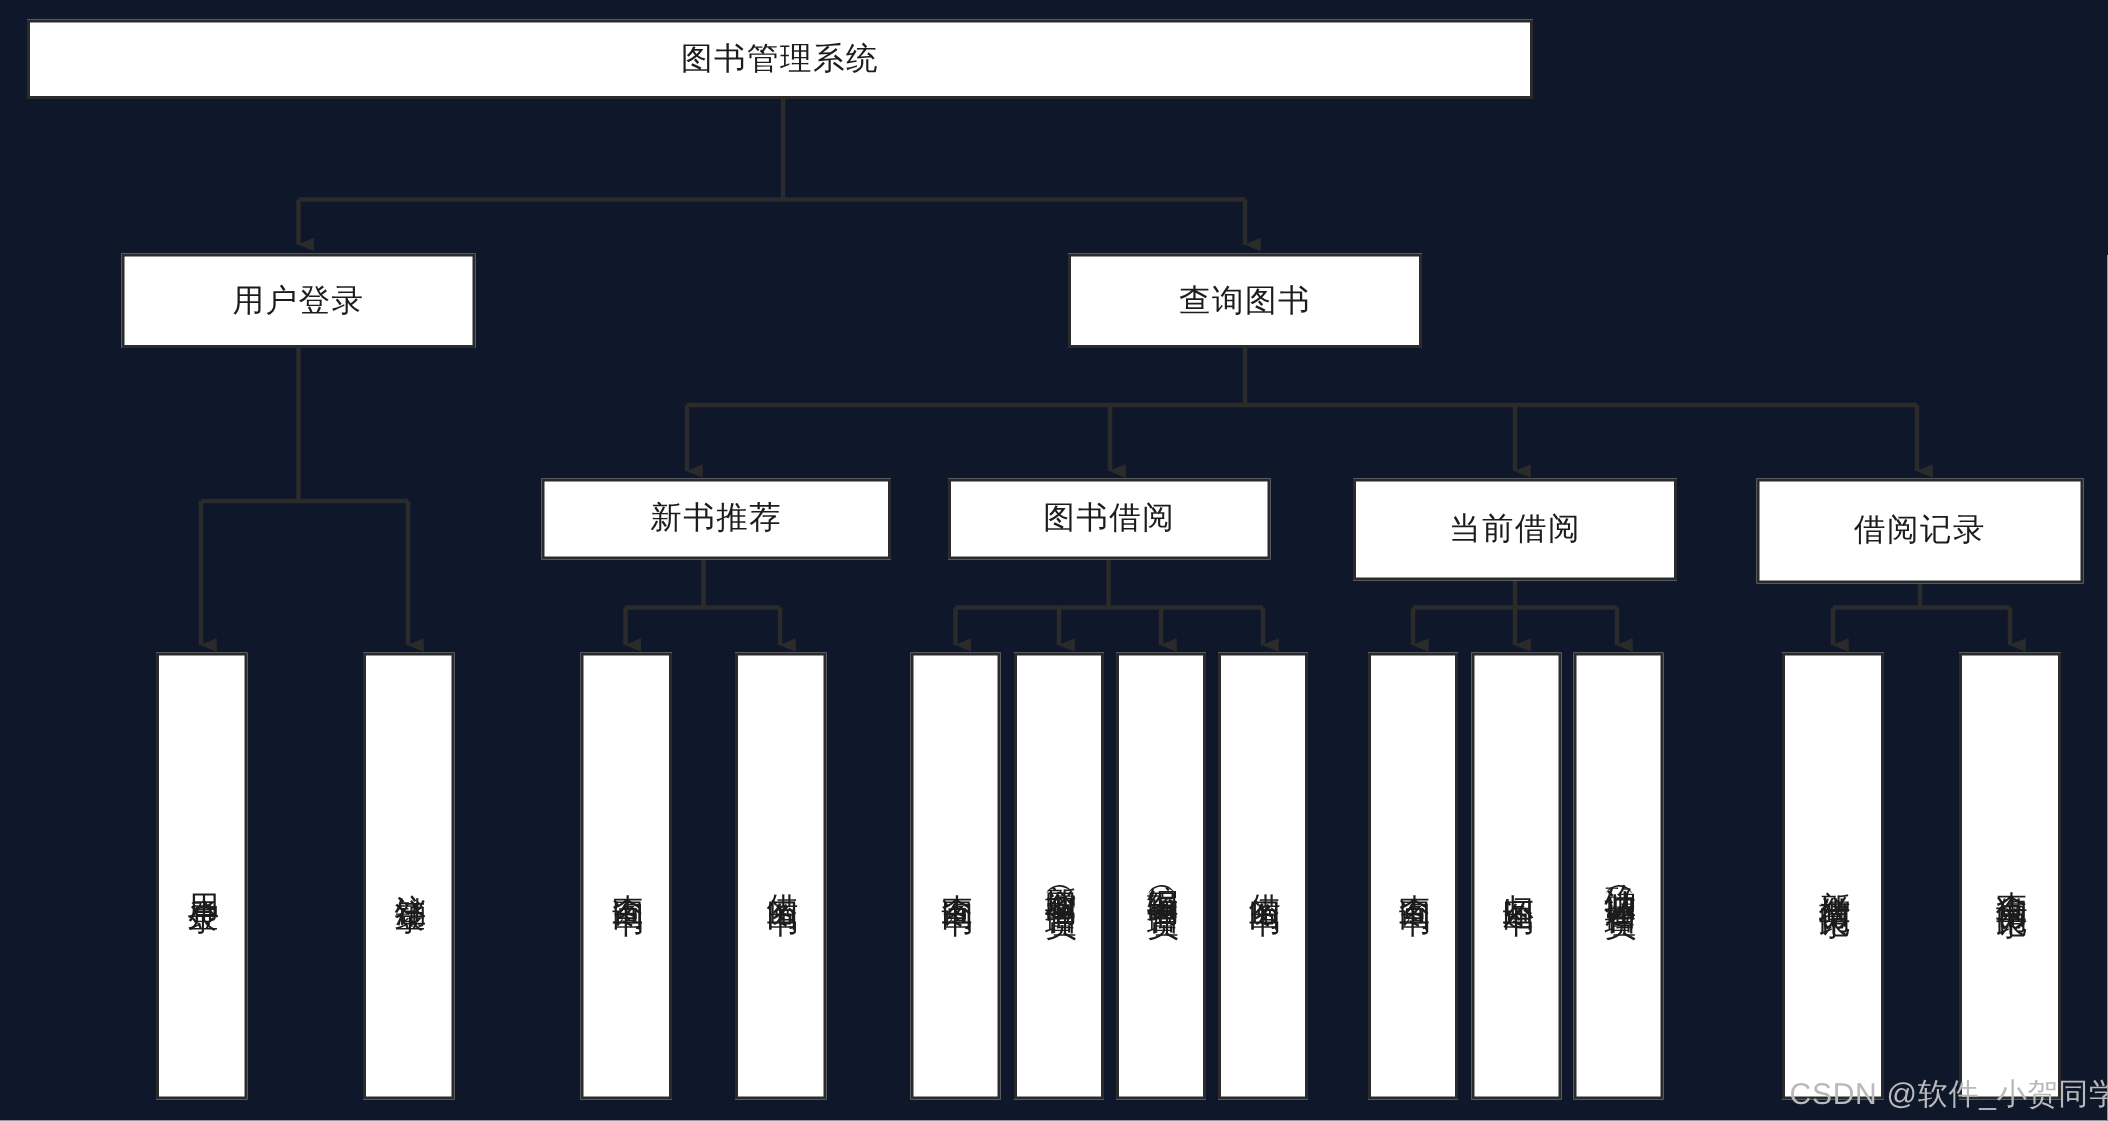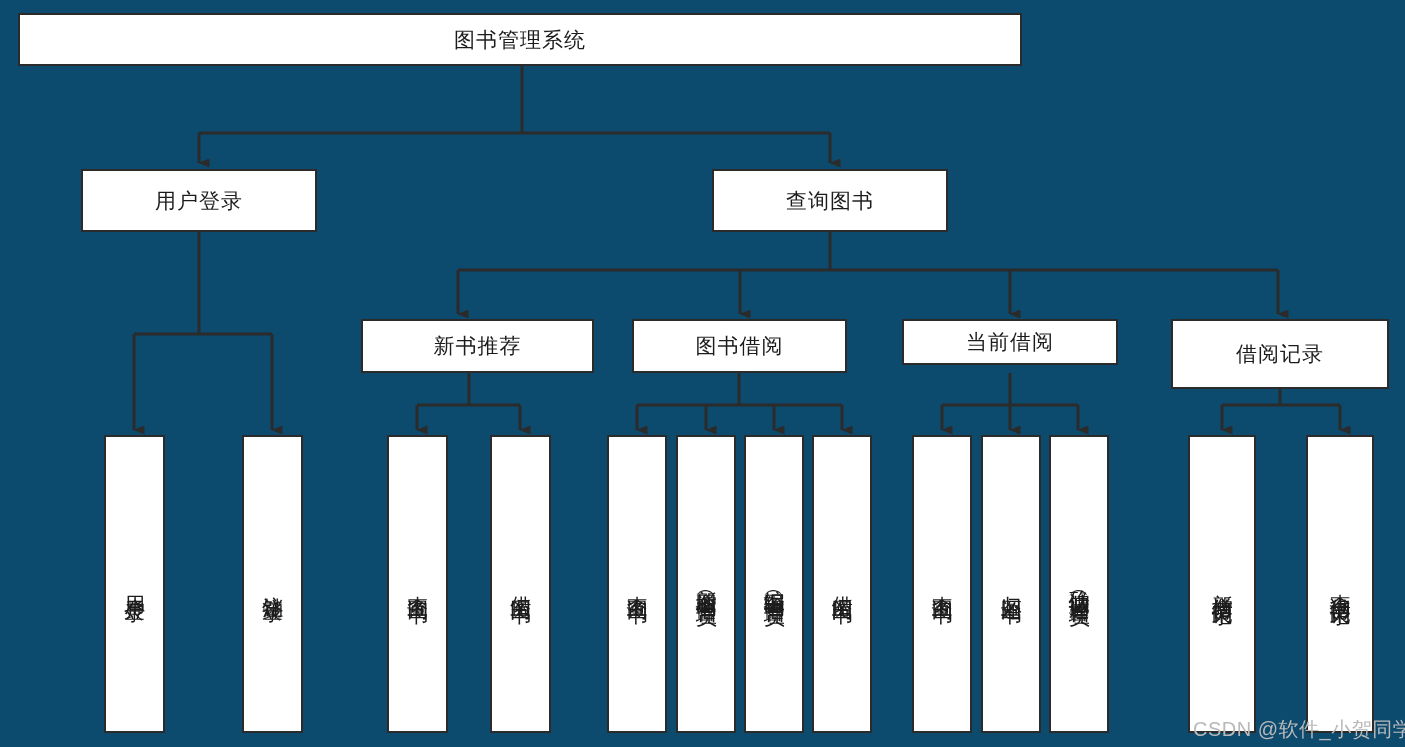--- a/index.html
+++ b/index.html
@@ -11,21 +11,21 @@
     width: 1405px;
     height: 747px;
     font-family: "Liberation Sans", "DejaVu Sans", sans-serif;
     overflow: hidden;
     position: relative;
   }
   #diagram-root {
     position: relative;
     width: 1405px;
     height: 747px;
-    background: #0c4a6e;
+    background: #0f172a;
   }
   svg.connectors {
     position: absolute;
     left: 0;
     top: 0;
     width: 1405px;
     height: 747px;
     pointer-events: none;
   }
   .node {
@@ -131,21 +131,21 @@
   <div class="node horizontal" style="left:712px; top:169px; width:236px; height:63px;">
     <span class="label">查询图书</span>
   </div>
 
   <div class="node horizontal" style="left:361px; top:319px; width:233px; height:54px;">
     <span class="label">新书推荐</span>
   </div>
   <div class="node horizontal" style="left:632px; top:319px; width:215px; height:54px;text-align:right;">
     <span class="label">图书借阅</span>
   </div>
-  <div class="node horizontal" style="left:902px; top:319px; width:216px; height:46px;">
+  <div class="node horizontal" style="left:902px; top:319px; width:216px; height:68px;">
     <span class="label">当前借阅</span>
   </div>
   <div class="node horizontal" style="left:1171px; top:319px; width:218px; height:70px;">
     <span class="label">借阅记录</span>
   </div>
 
   <div class="node vertical" style="left:104px; top:435px; width:61px; height:298px;">
     <span class="label">用户登录</span>
   </div>
   <div class="node vertical" style="left:242px; top:435px; width:61px; height:298px;">

